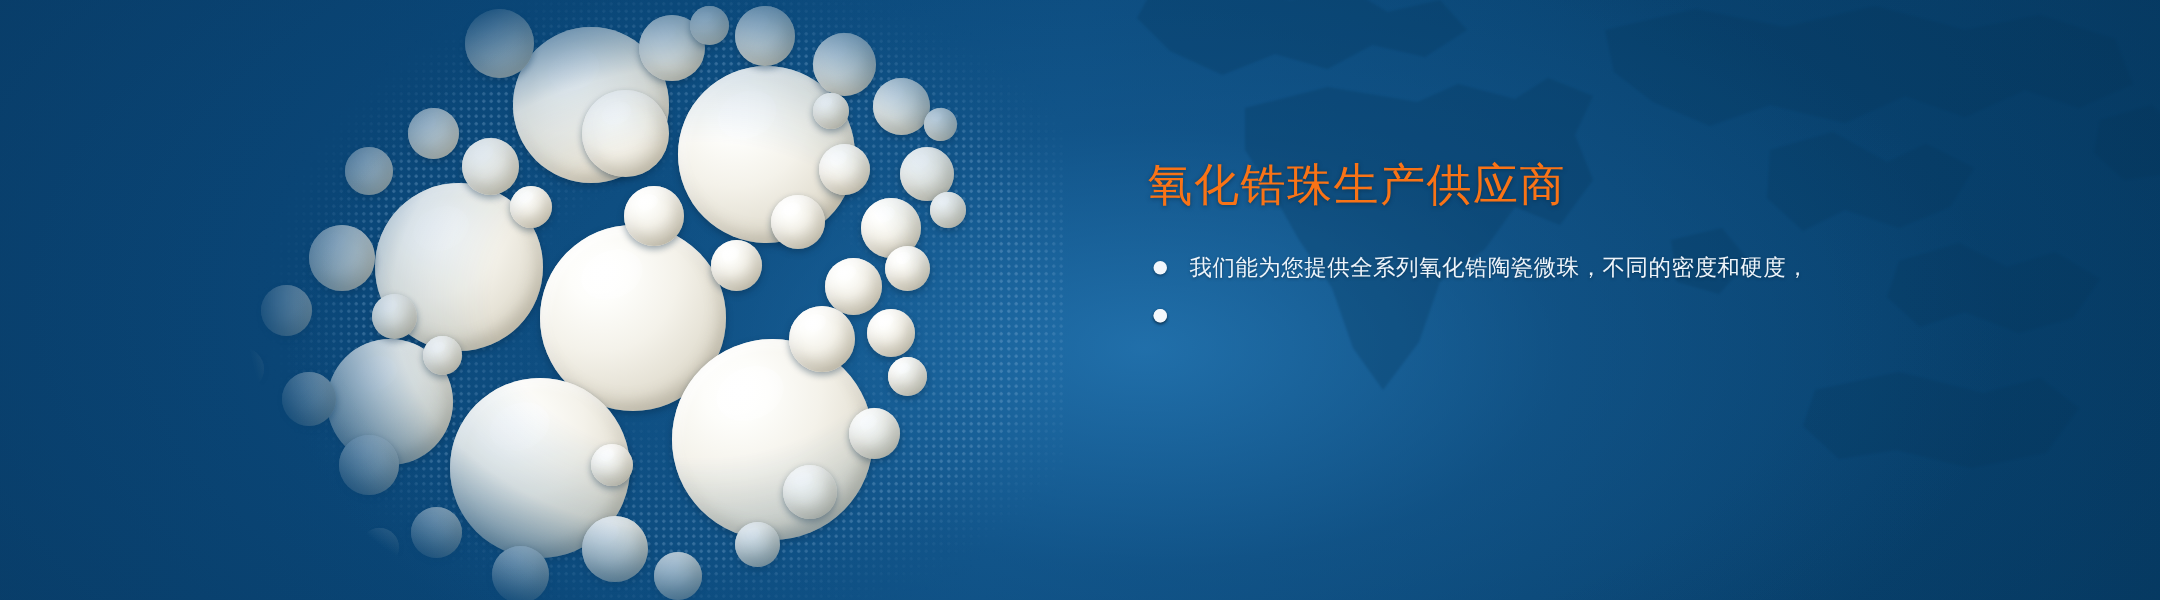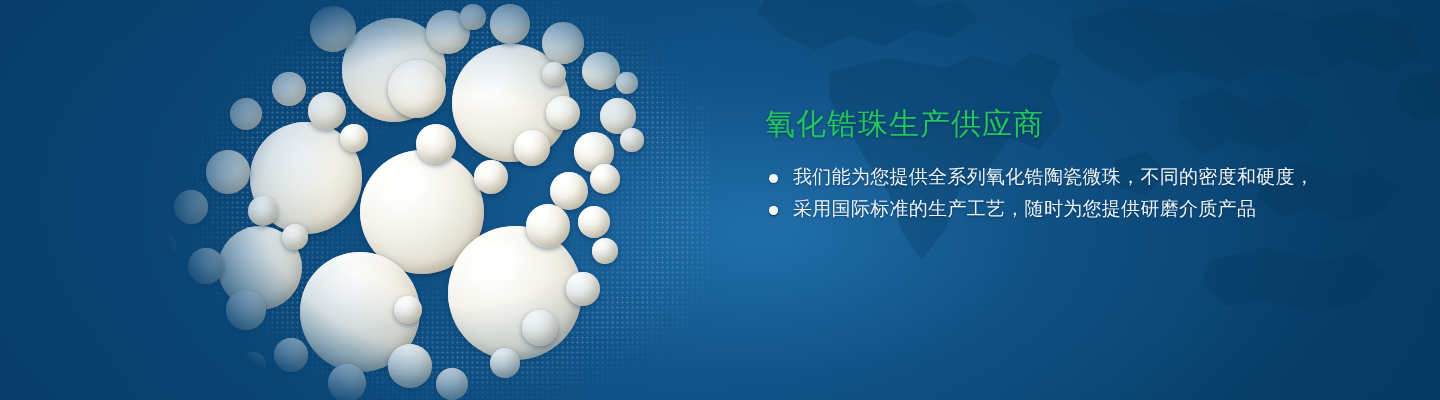--- a/index.html
+++ b/index.html
@@ -88,43 +88,42 @@
   }
 
   
   .content {
     position: absolute;
     left: 765px;
     top: 104px;
     width: 620px;
   }
   .headline {
-    color: #22c55e;
+    color: #f97316;
     font-size: 30px;
     line-height: 40px;
     font-weight: normal;
     letter-spacing: 1px;
     margin: 0 0 22px 0;
     text-shadow: 0 1px 3px rgba(4,34,58,0.55);
   }
   .bullets {
     list-style: none;
     margin: 0;
     padding: 0;
   }
   .bullet {
     position: relative;
     padding-left: 28px;
     color: #eef4fa;
-    font-size: 19px;
+    font-size: 15px;
     line-height: 25px;
     margin-bottom: 7px;
     letter-spacing: 0.3px;
     text-shadow: 0 1px 2px rgba(4,34,58,0.5);
-    font-family: Liberation Mono, monospace;
   }
   .bullet:last-child { margin-bottom: 0; }
   .bullet-dot {
     position: absolute;
     left: 4px;
     top: 8px;
     width: 9px;
     height: 9px;
     border-radius: 50%;
     background: #f2f7fc;
@@ -217,19 +216,18 @@
         <span class="bullet-dot"></span>
         <span>我们能为您提供全系列氧化锆陶瓷微珠，不同的密度和硬度，</span>
       </li>
 
       <li class="bullet">
         <span class="bullet-dot"></span>
       </li>
 
       <li class="bullet">
         <span class="bullet-dot"></span>
-        <span>采用国际标准的生产工艺，随时为您提供研磨介质产品</span>
       </li>
 
     </ul>
   </div>
 
 </div>
 
 </body></html>

